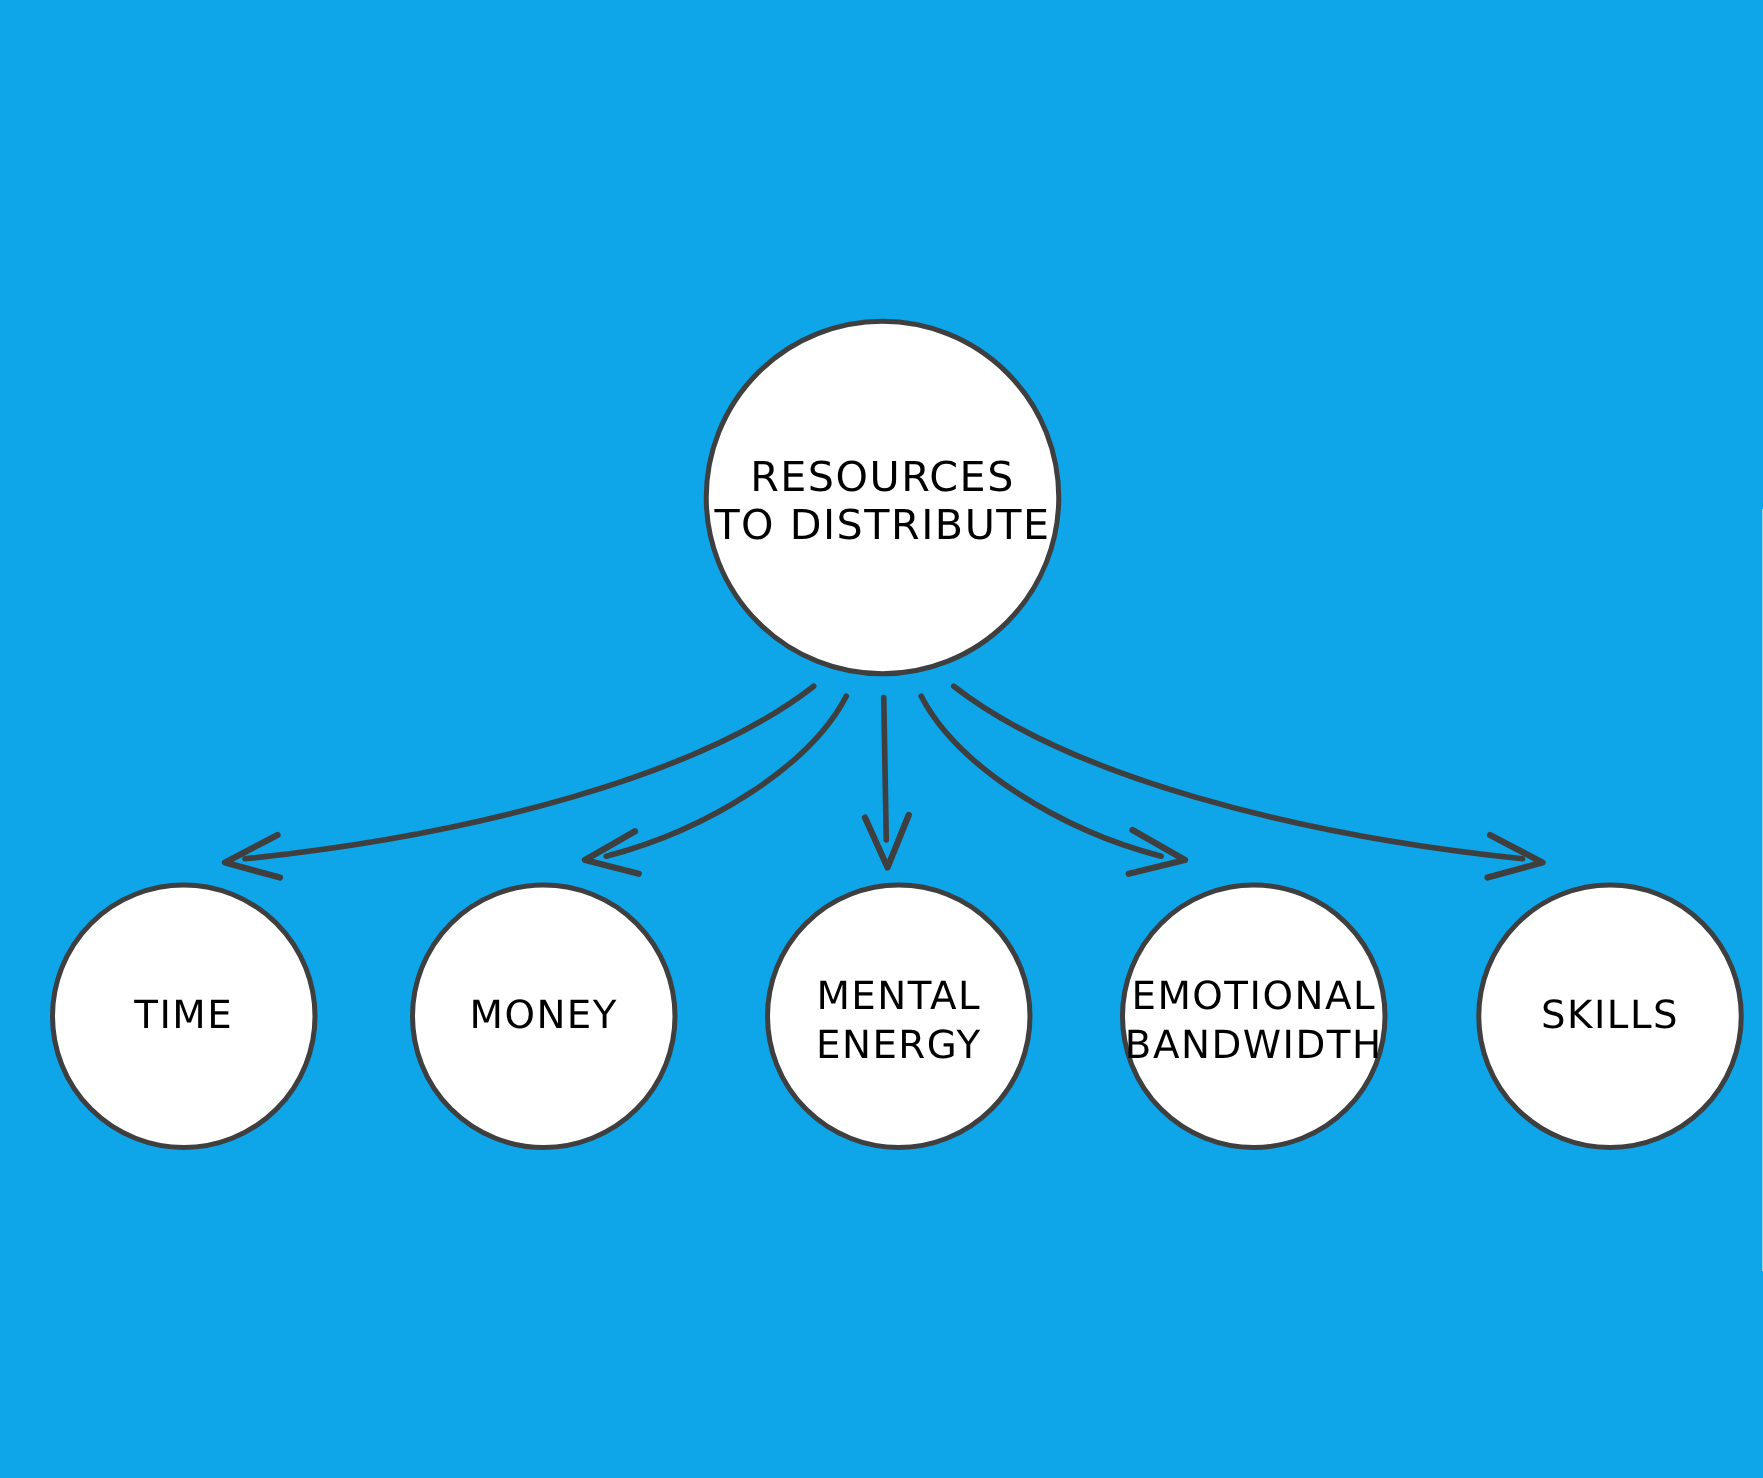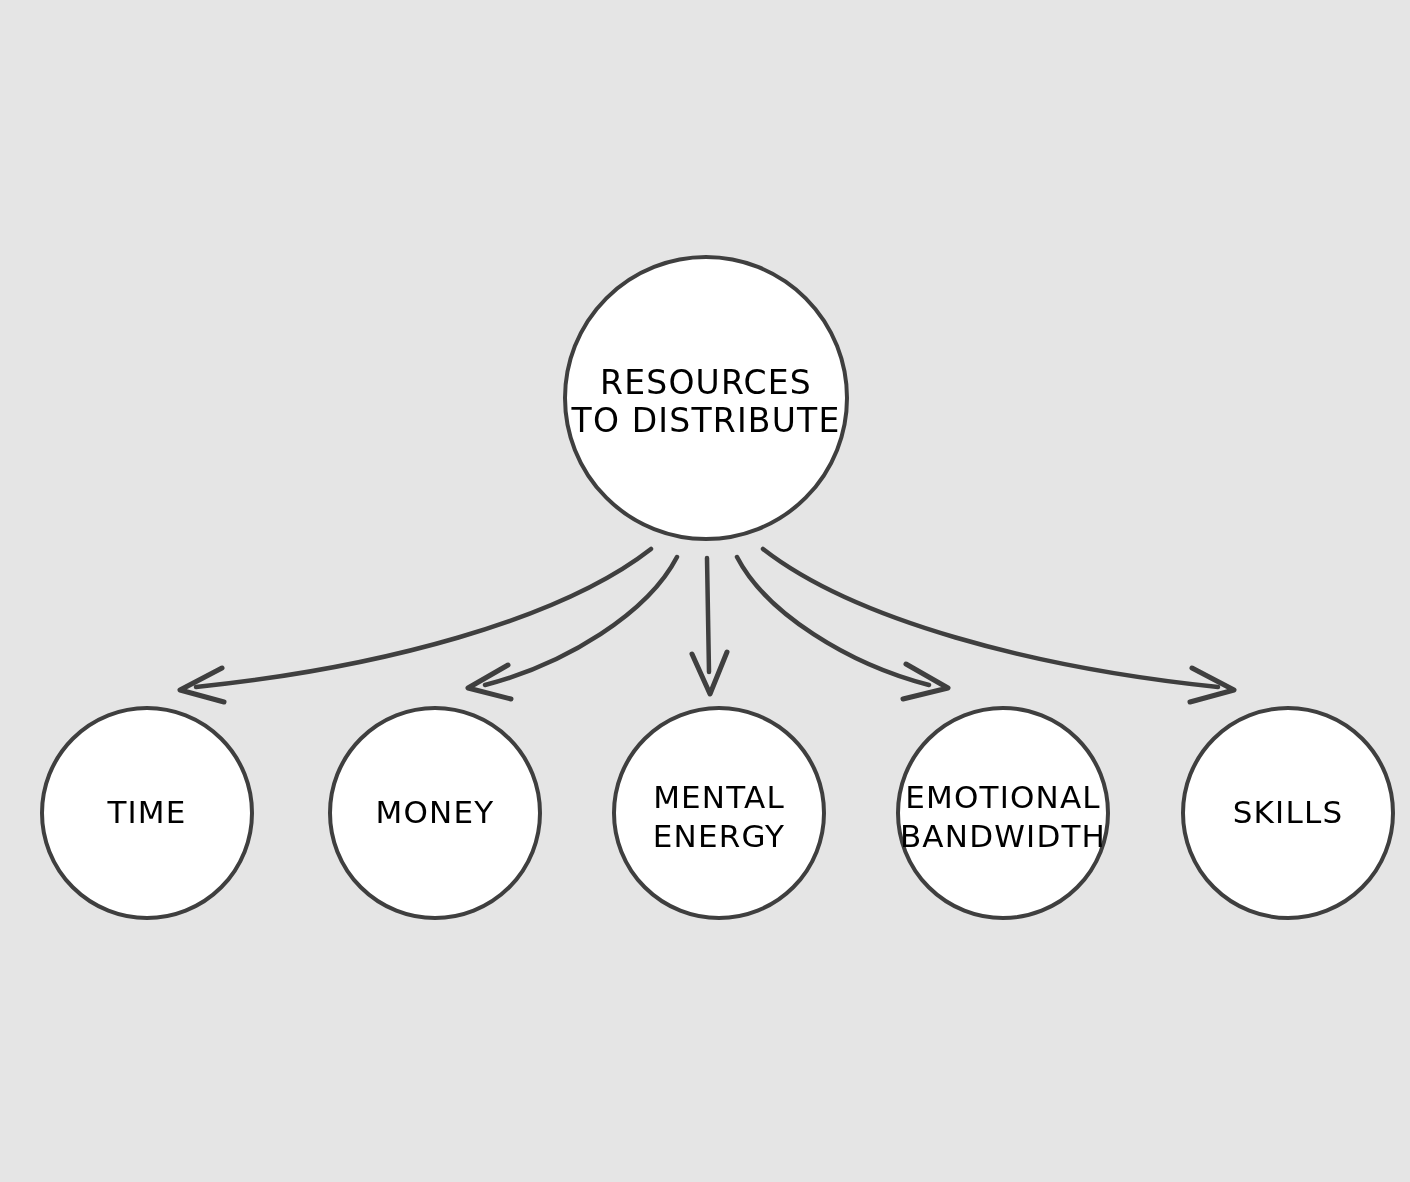--- a/index.html
+++ b/index.html
@@ -10,21 +10,21 @@
   body {
     width: 1410px;
     height: 1182px;
     overflow: hidden;
     font-family: "DejaVu Sans", sans-serif;
   }
   #canvas-root {
     position: relative;
     width: 1410px;
     height: 1182px;
-    background: #e5e5e5;
+    background: #0ea5e9;
   }
   svg#diagram {
     display: block;
     width: 1410px;
     height: 1182px;
   }
   .node-circle {
     fill: #ffffff;
     stroke: #3f3f3f;
     stroke-width: 4;

